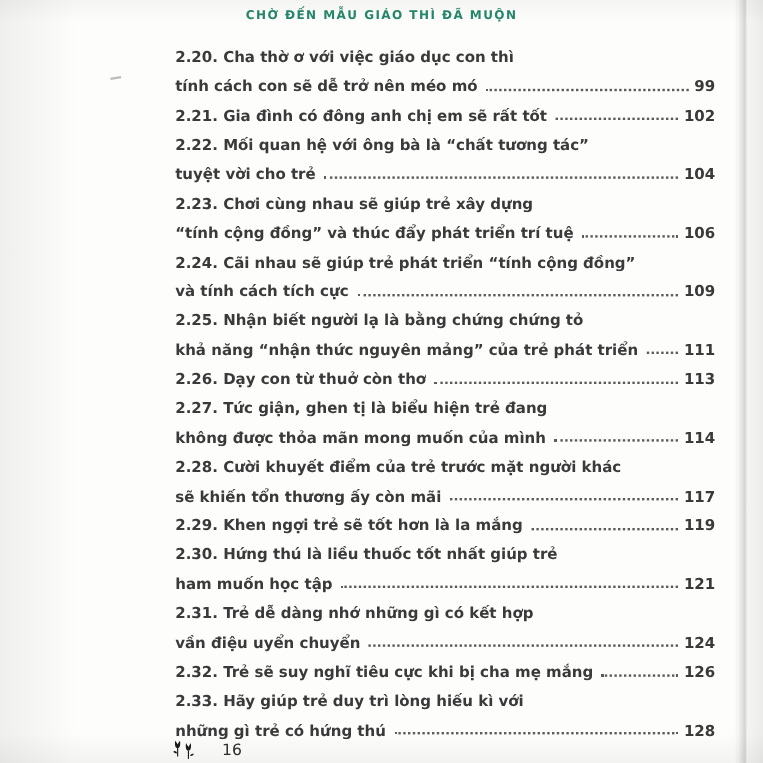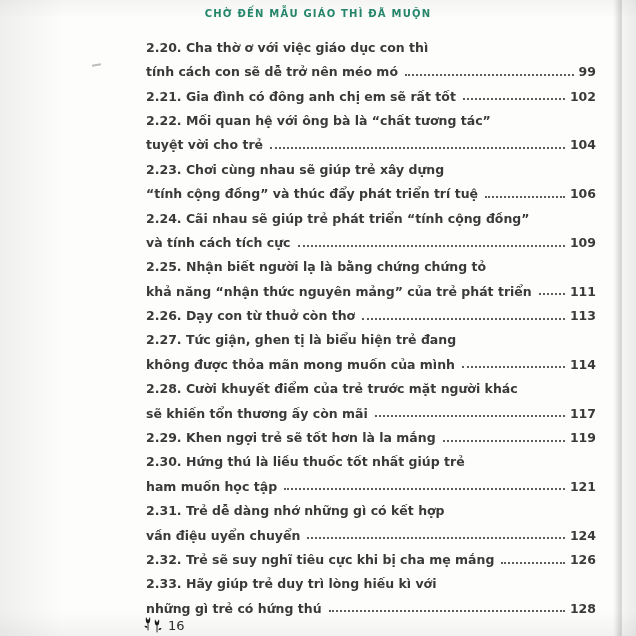--- a/index.html
+++ b/index.html
@@ -87,21 +87,21 @@
   .pg {
     flex: 0 0 auto;
     line-height: 1.25;
   }
   .footer {
     position: absolute;
     left: 144px;
     bottom: 3px;
     display: flex;
     align-items: center;
-    gap: 6px;
+    gap: 23px;
     z-index: 6;
   }
   .footer .pageno {
     font-size: 13px;
     font-weight: normal;
     color: #2d2d2d;
   }
   .ornament { display: inline-flex; }
 </style>
 </head>

